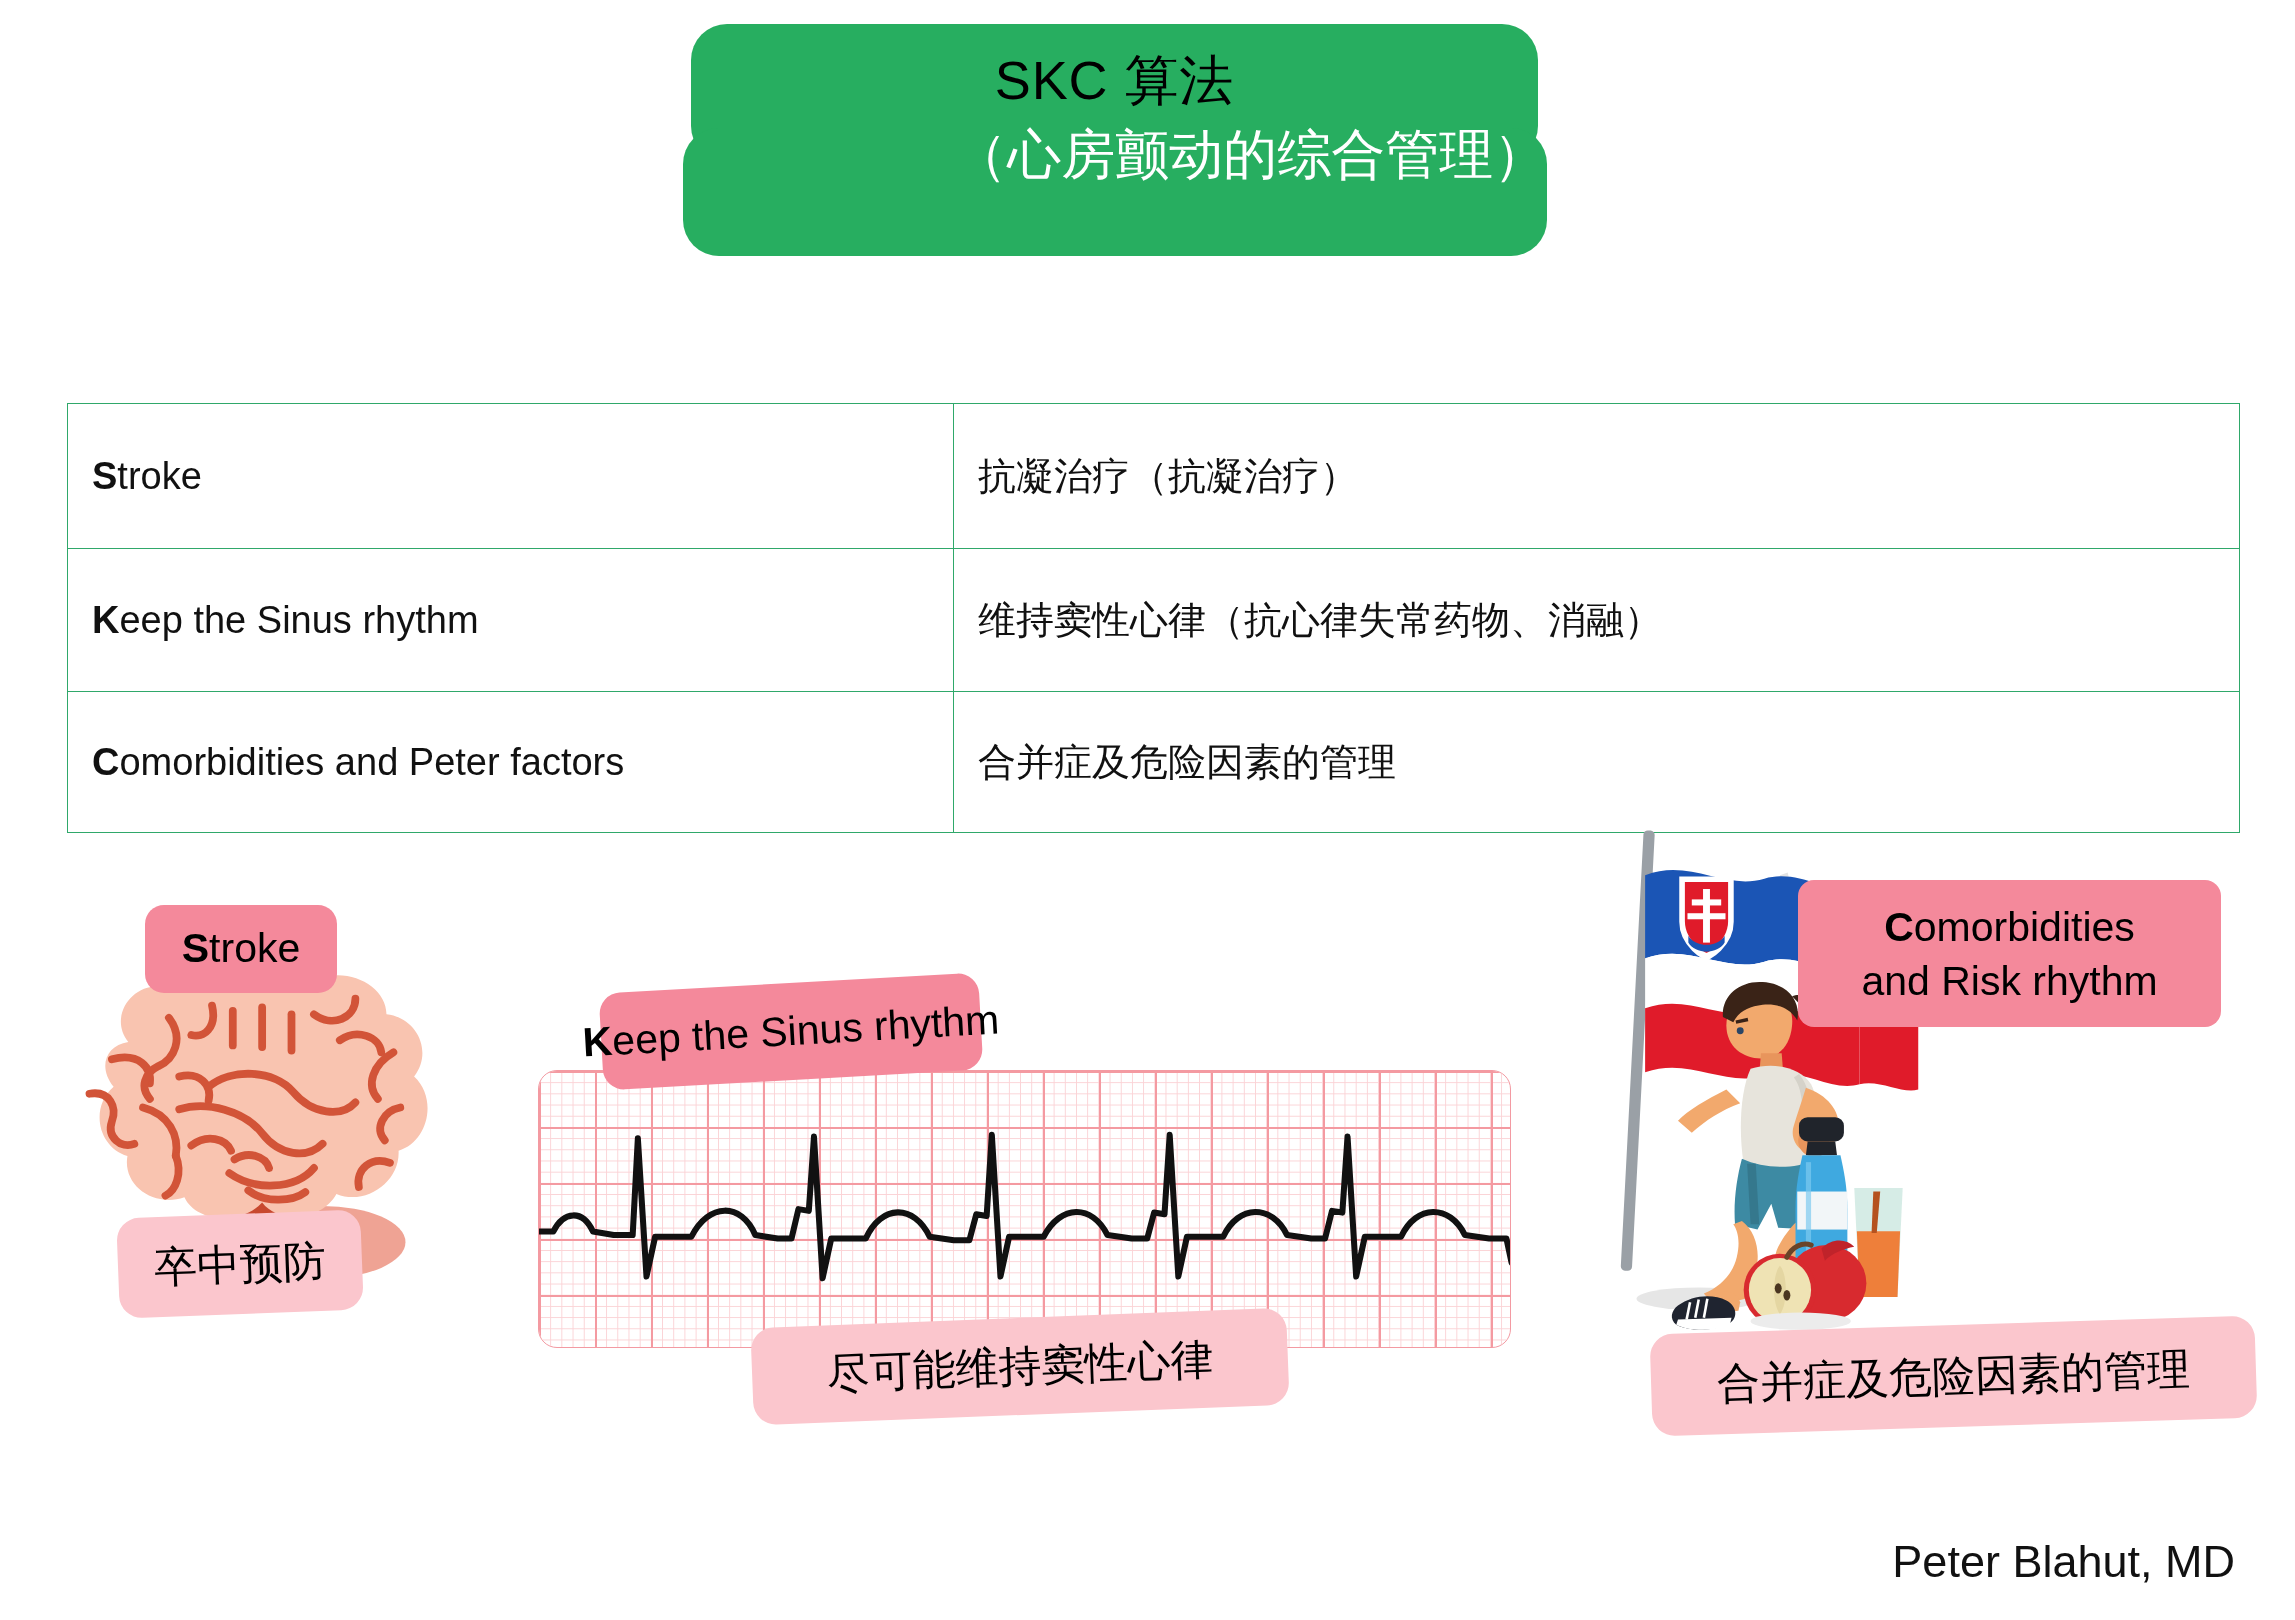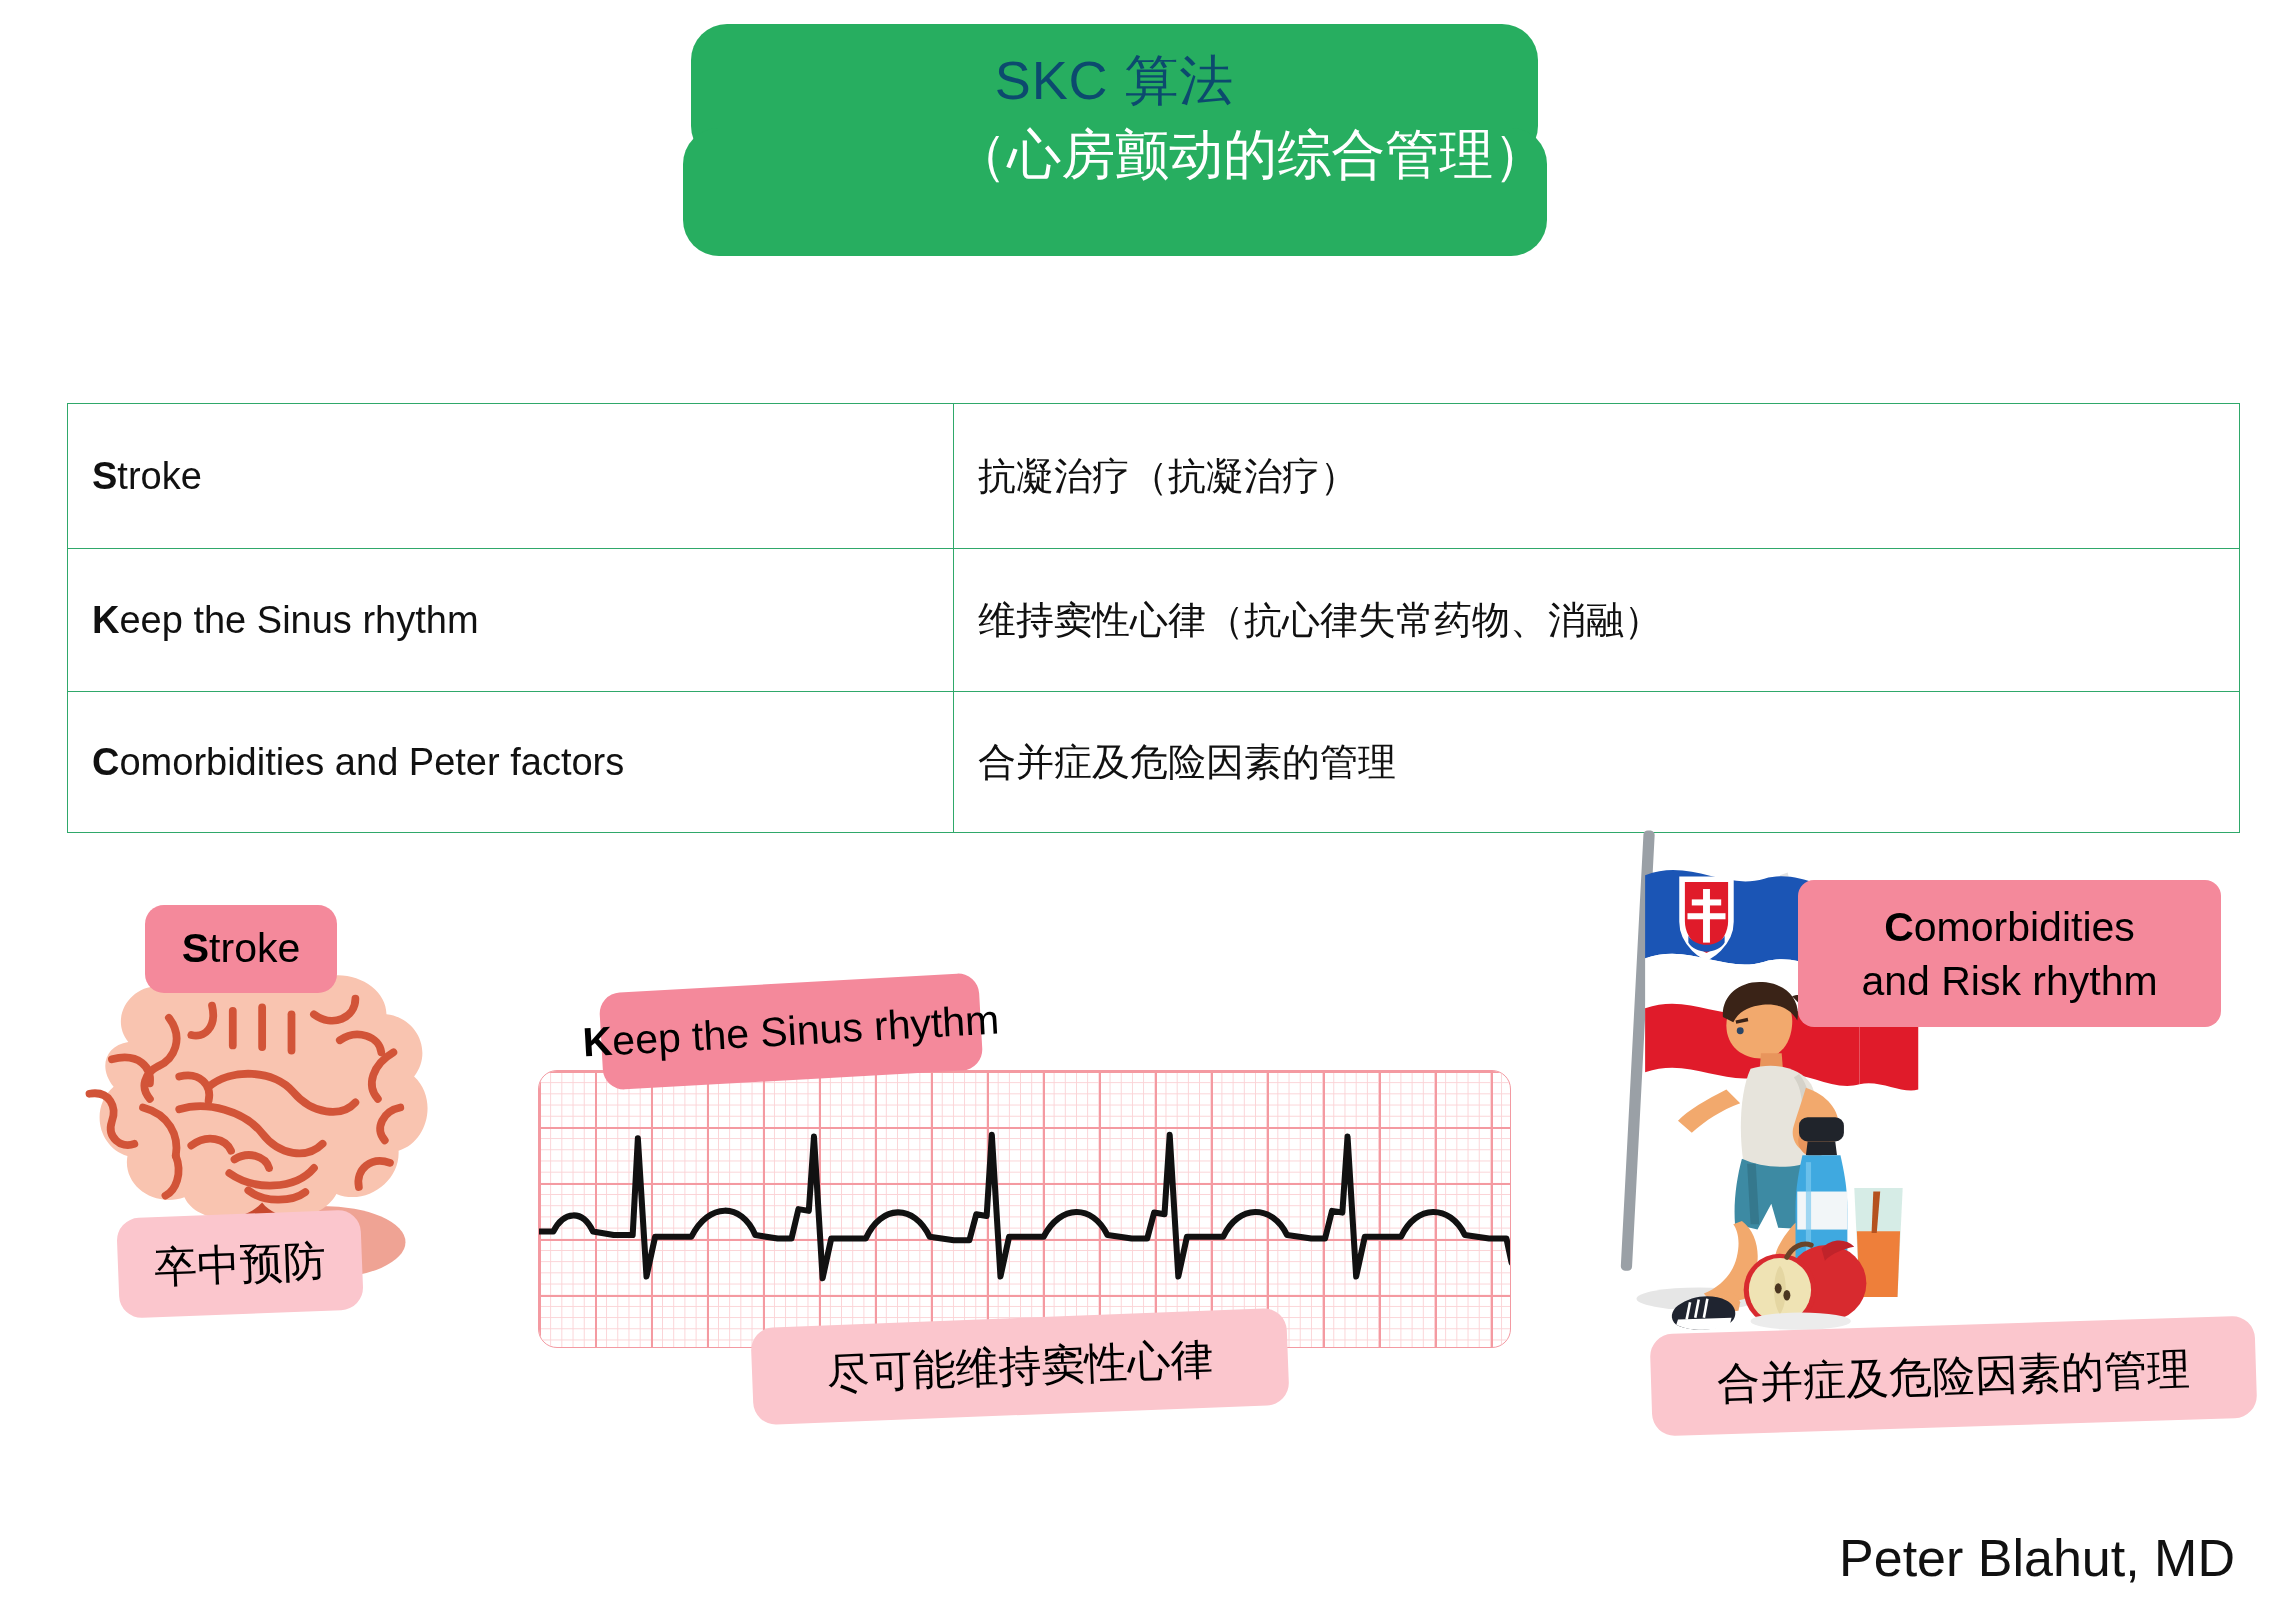--- a/index.html
+++ b/index.html
@@ -25,21 +25,21 @@
   }
   .title-banner .tb-bot {
     position: absolute; left: -7.8px; top: 104px;
     width: 864px; height: 128px;
     background: #27ae60;
     border-radius: 36px;
   }
   .title-line1 {
     position: absolute; left: 0; top: 24px; width: 847px;
     text-align: center;
-    color: #0c4a6e;
+    color: #000000;
     font-size: 54px;
     line-height: 64px;
     letter-spacing: 0.9px;
     z-index: 3;
   }
   .title-line2 {
     position: absolute; left: -7.8px; top: 97px; width: 864px;
     text-align: right;
     color: #ffffff;
     font-size: 54px;
@@ -161,21 +161,21 @@
     border-radius: 22.5px;
     font-size: 43px;
     transform: rotate(-1.8deg);
     z-index: 10;
   }
 
   
   .signature {
     position: absolute;
     right: 60px; bottom: 33px;
-    font-size: 52px;
+    font-size: 45px;
     color: #111111;
     white-space: nowrap;
   }
 </style>
 </head>
 <body>
 
 <div id="root">
 
   <div class="title-banner">

